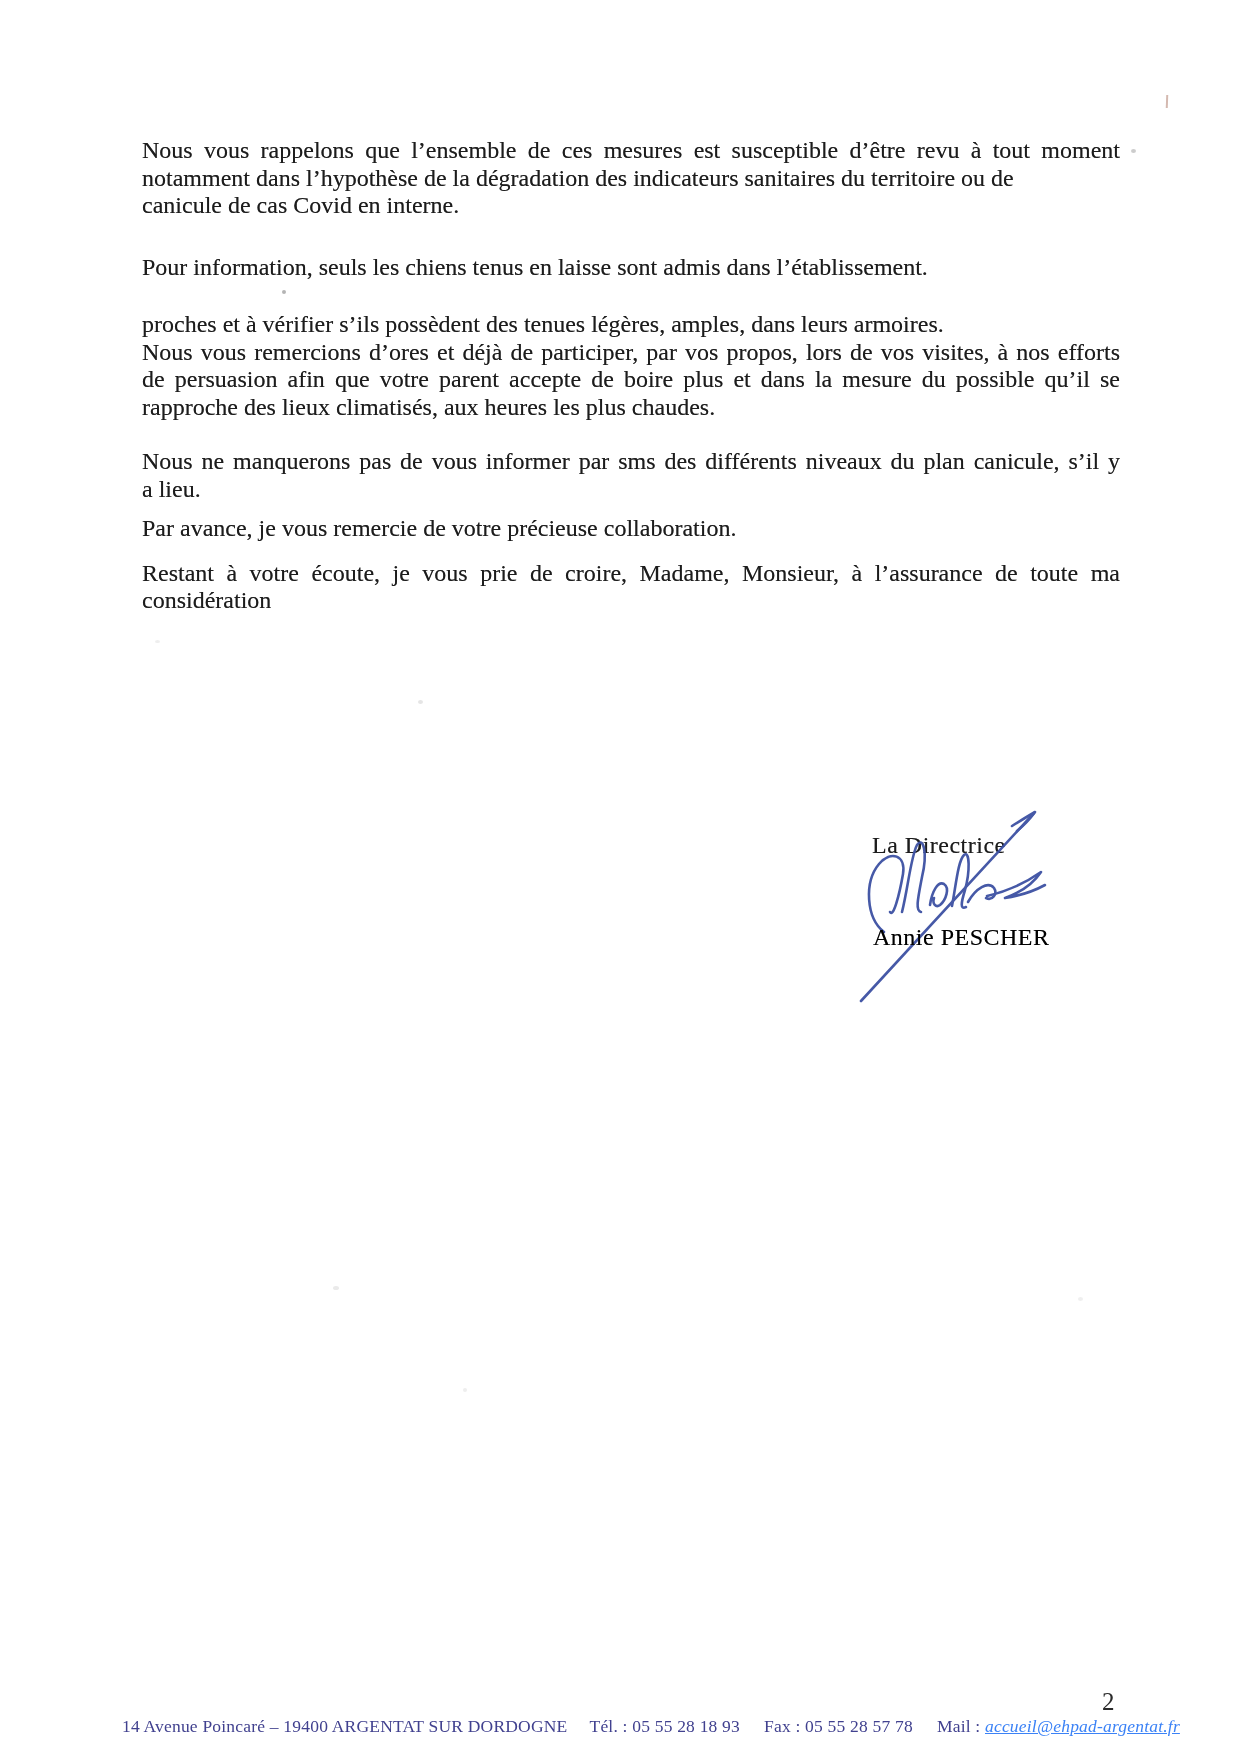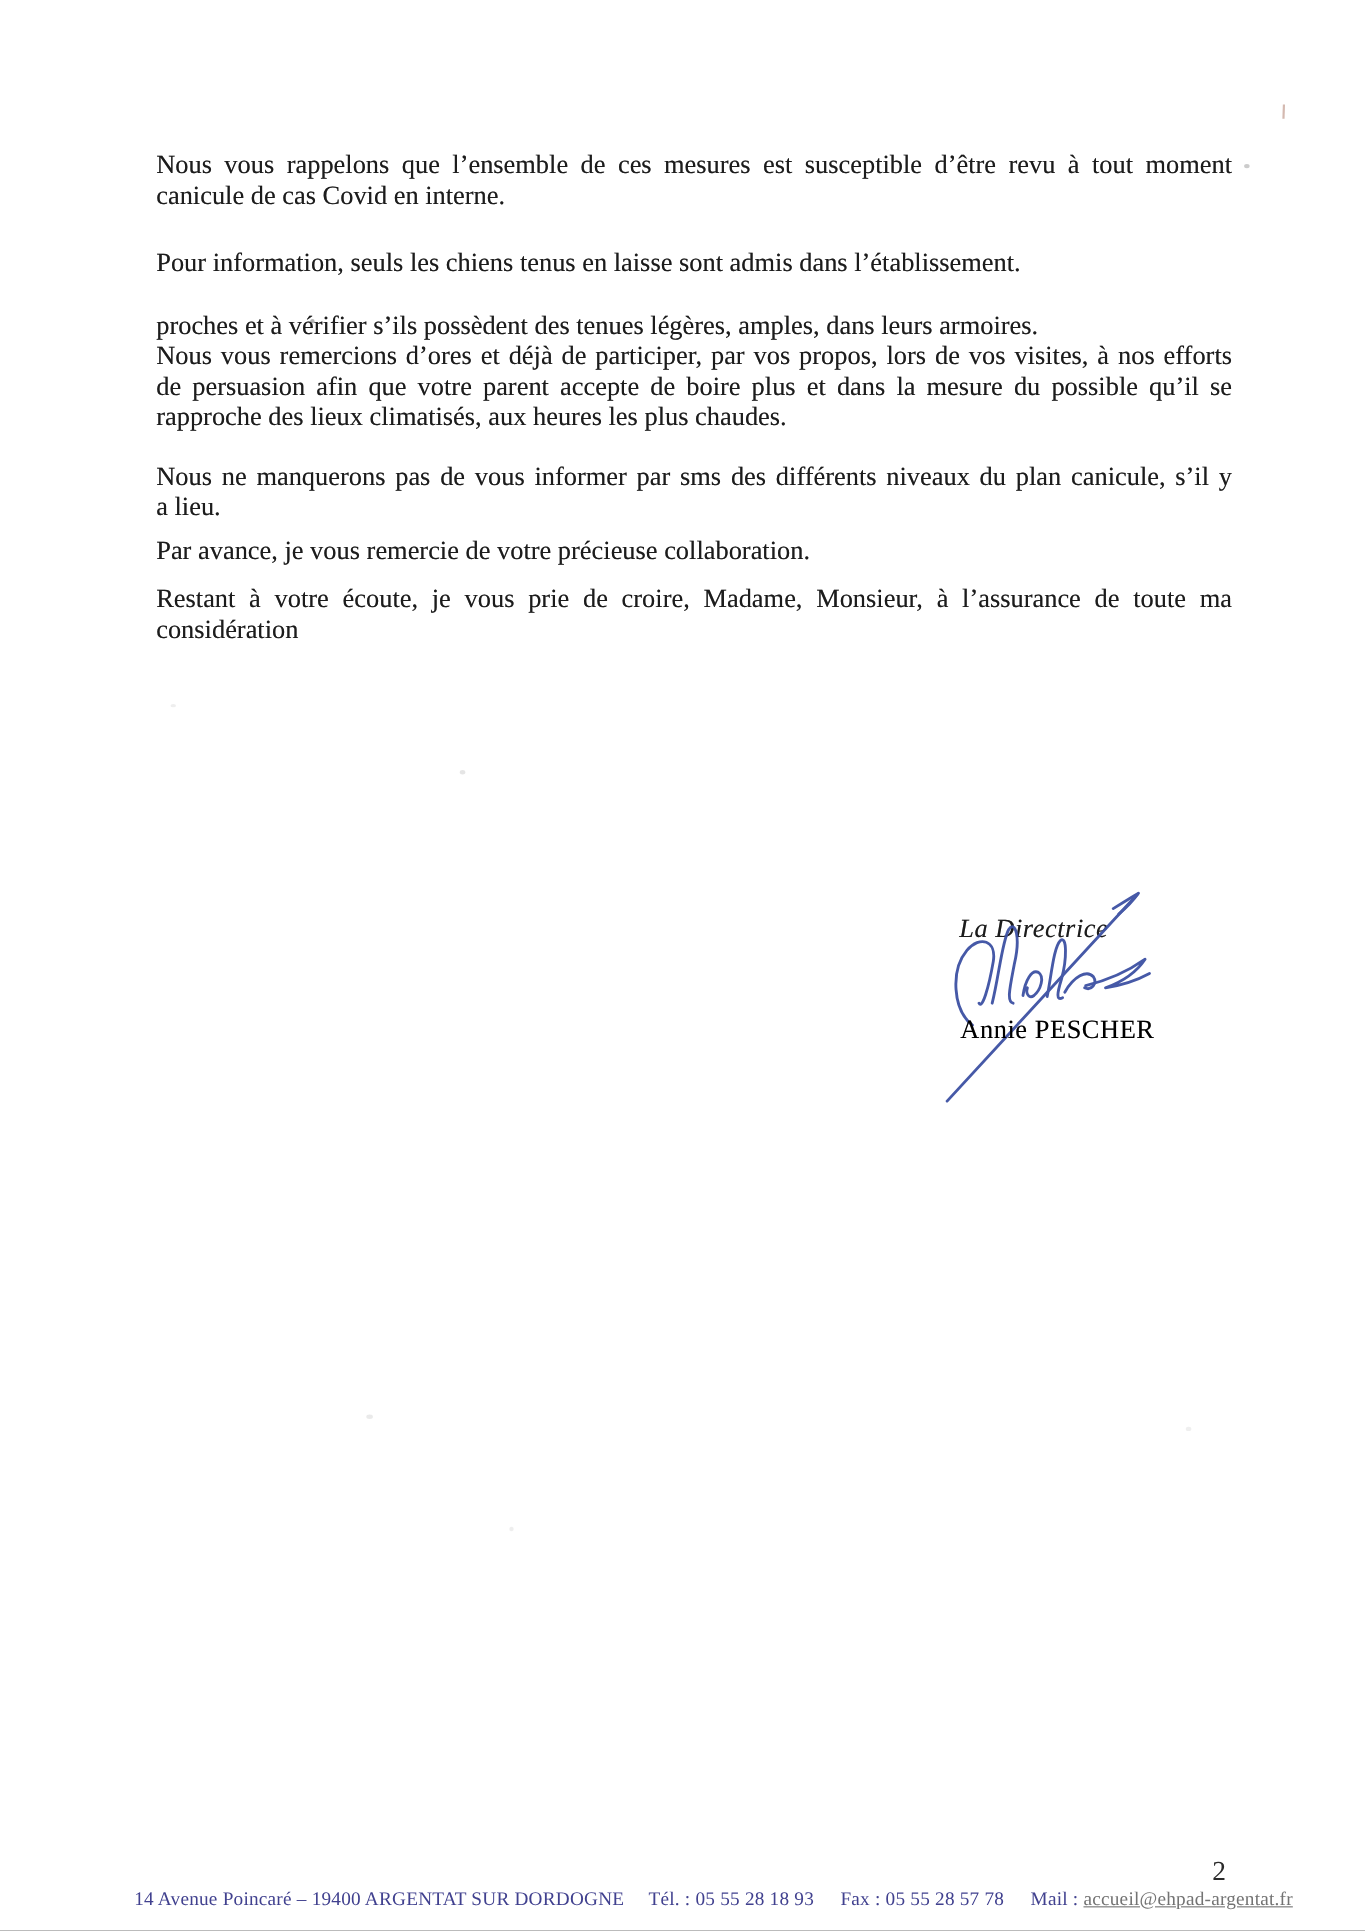--- a/index.html
+++ b/index.html
@@ -27,41 +27,40 @@
     white-space:normal;
     text-align:justify;
     text-align-last:justify;
   }
   
   .sig-block{position:absolute;left:740px;top:790px;width:360px;height:240px;}
   .sig-role{
     position:absolute;left:132px;top:42px;
     font-size:24px;color:#1c1c1c;letter-spacing:.5px;
     text-shadow:0 0 .5px rgba(30,30,30,.5);
-    font-style:italic;
   }
   .sig-name{
     position:absolute;left:133px;top:134px;
     font-size:24px;color:#000000;letter-spacing:.5px;
     text-shadow:0 0 .5px rgba(30,30,30,.5);
   }
   .sig-svg{position:absolute;left:0;top:0;}
   
   .footer{
     position:absolute;
     left:122px;top:1716px;
     width:1040px;
     font-size:17.5px;
     color:#41418f;
     white-space:nowrap;
     letter-spacing:.2px;
   }
   .footer .gap1{display:inline-block;width:22px;}
   .footer .gap2{display:inline-block;width:24px;}
-  .footer a{color:#737373;text-decoration:underline;}
+  .footer a{color:#3b82f6;text-decoration:underline;font-style:italic;}
   .page-number{
     position:absolute;
     left:1102px;top:1688px;
     font-size:25px;color:#2b2b2b;
   }
   
   .artifact{position:absolute;pointer-events:none;}
   .tick-top{left:1166px;top:95px;width:2px;height:13px;background:#b08070;opacity:.55;transform:rotate(2deg);}
   .dot-a{left:1131px;top:149px;width:5px;height:4px;background:#9a9a9a;opacity:.5;border-radius:50%;}
   .dot-b{left:282px;top:290px;width:4px;height:4px;background:#777;opacity:.55;border-radius:50%;}
@@ -81,20 +80,21 @@
   <div class="artifact dot-b"></div>
   <div class="artifact speck1"></div>
   <div class="artifact speck2"></div>
   <div class="artifact speck3"></div>
   <div class="artifact speck4"></div>
   <div class="artifact speck5"></div>
 
   <div class="letter-body" id="letter-body">
       <div class="para" style="margin-top: 0px;">
         <div class="ln j">Nous vous rappelons que l’ensemble de ces mesures est susceptible d’être revu à tout moment</div>
+        <div class="ln">notamment dans l’hypothèse de la dégradation des indicateurs sanitaires du territoire ou de</div>
         <div class="ln">canicule de cas Covid en interne.</div>
       </div>
       <div class="para" style="margin-top: 34px;">
         <div class="ln">Pour information, seuls les chiens tenus en laisse sont admis dans l’établissement.</div>
       </div>
       <div class="para" style="margin-top: 30px;">
         <div class="ln">proches et à vérifier s’ils possèdent des tenues légères, amples, dans leurs armoires.</div>
         <div class="ln j">Nous vous remercions d’ores et déjà de participer, par vos propos, lors de vos visites, à nos efforts</div>
         <div class="ln j">de persuasion afin que votre parent accepte de boire plus et dans la mesure du possible qu’il se</div>
         <div class="ln">rapproche des lieux climatisés, aux heures les plus chaudes.</div>

